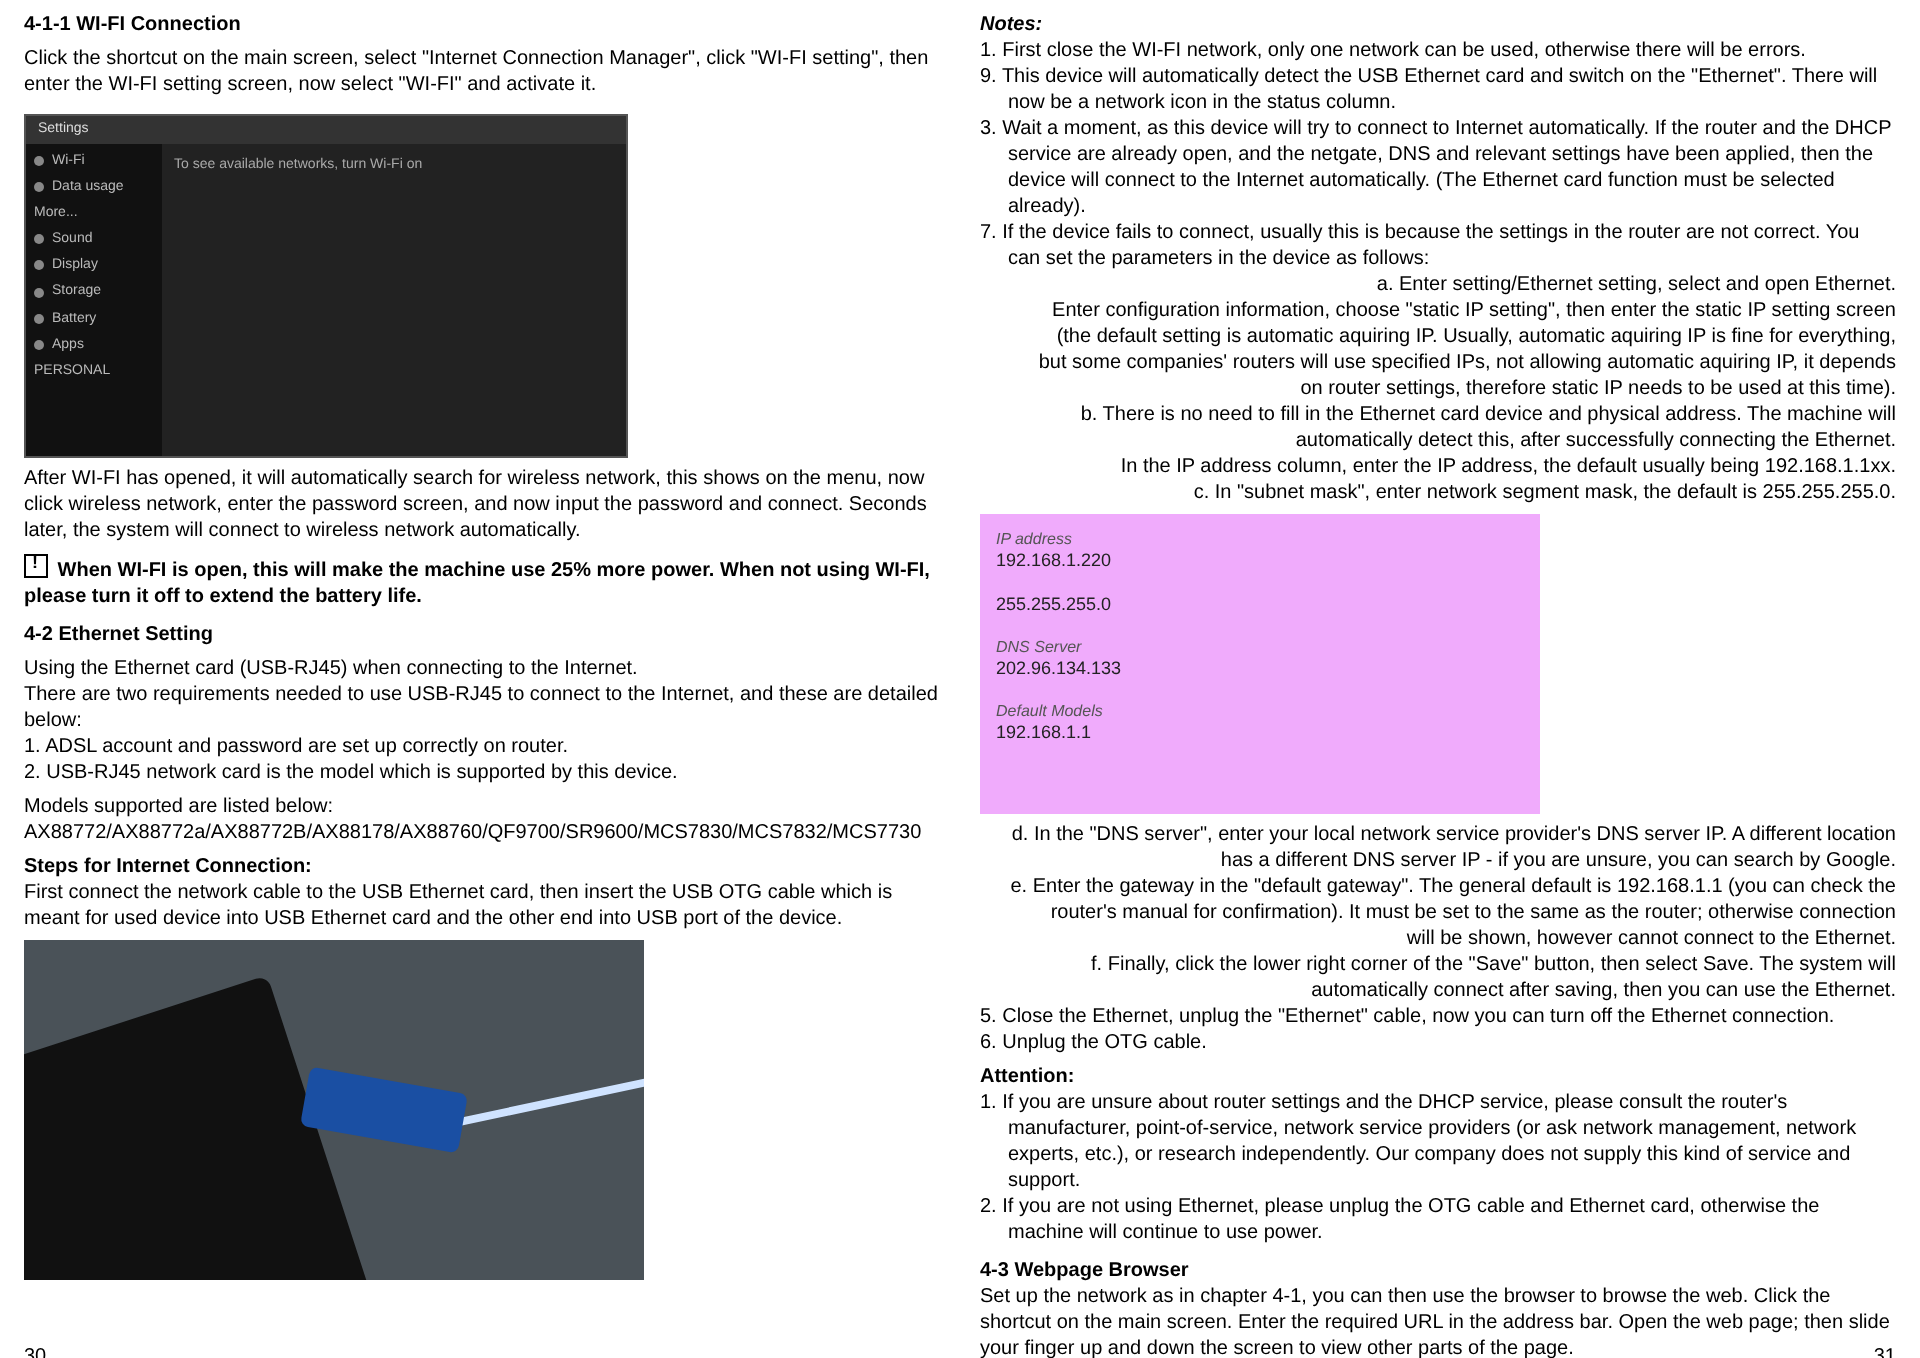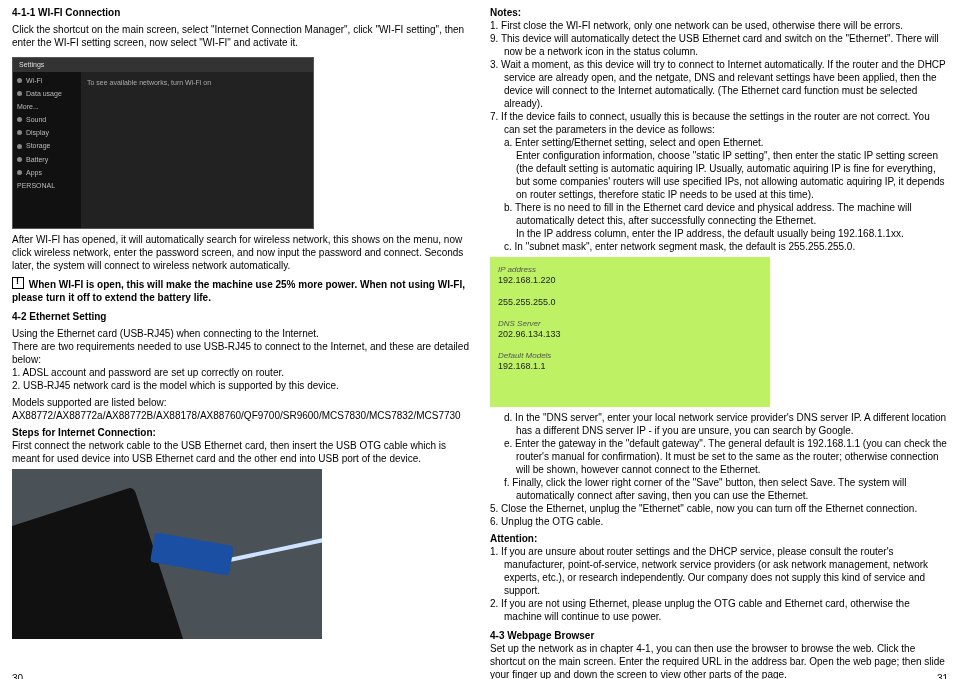--- a/index.html
+++ b/index.html
@@ -102,21 +102,21 @@
   .cable {
     position:absolute;
     left:200px; top:80px;
     width:120px; height:4px;
     background:#cfe3ff;
     transform: rotate(-12deg);
     border-radius:2px;
   }
 
   .imgph3 {
-    background:#bef264;
+    background:#f0abfc;
     width: 280px;
     height: 150px;
     margin:4px 0;
     padding:8px;
     font-size:8px;
     color:#3a3a3a;
     box-sizing:border-box;
   }
   .imgph3 .row { margin-bottom:10px; }
   .imgph3 .lbl { color:#555; font-style:italic; font-size:8px; }
@@ -141,21 +141,21 @@
   .pagenum {
     position:absolute;
     bottom:0;
     font-size:10px;
     color:#000;
   }
   .pagenum.left { left:0; }
   .pagenum.right { right:0; }
 
   .indent1 { padding-left: 14px; }
-  .indent2 { padding-left: 26px; }
+  .indent2 { padding-left: 26px; text-align: right; }
 
   .dot {
     width:5px;height:5px;border-radius:50%;background:#888;display:inline-block;
   }
 </style>
 </head>
 <body>
 
 <div class="page">
 
@@ -229,21 +229,21 @@
     <div class="para">First connect the network cable to the USB Ethernet card, then insert the USB OTG cable which is meant for used device into USB Ethernet card and the other end into USB port of the device.</div>
 
     <div class="imgph2">
       <div class="cable"></div>
     </div>
 
     <div class="pagenum left">30</div>
   </div>
 
   <div class="col">
-    <div><span class="h" style="">Notes:</span></div>
+    <div><span class="h" style="font-style:italic">Notes:</span></div>
     <div>1. First close the WI-FI network, only one network can be used, otherwise there will be errors.</div>
     <div class="indent1" style="text-indent:-14px">9. This device will automatically detect the USB Ethernet card and switch on the "Ethernet". There will now be a network icon in the status column.</div>
     <div class="indent1" style="text-indent:-14px">3. Wait a moment, as this device will try to connect to Internet automatically. If the router and the DHCP service are already open, and the netgate, DNS and relevant settings have been applied, then the device will connect to the Internet automatically. (The Ethernet card function must be selected already).</div>
     <div class="indent1" style="text-indent:-14px">7. If the device fails to connect, usually this is because the settings in the router are not correct. You can set the parameters in the device as follows:</div>
     <div class="indent2" style="text-indent:-12px">a. Enter setting/Ethernet setting, select and open Ethernet.</div>
     <div class="indent2">Enter configuration information, choose "static IP setting", then enter the static IP setting screen (the default setting is automatic aquiring IP. Usually, automatic aquiring IP is fine for everything, but some companies' routers will use specified IPs, not allowing automatic aquiring IP, it depends on router settings, therefore static IP needs to be used at this time).</div>
     <div class="indent2" style="text-indent:-12px">b. There is no need to fill in the Ethernet card device and physical address. The machine will automatically detect this, after successfully connecting the Ethernet.</div>
     <div class="indent2">In the IP address column, enter the IP address, the default usually being 192.168.1.1xx.</div>
     <div class="indent2" style="text-indent:-12px">c. In "subnet mask", enter network segment mask, the default is 255.255.255.0.</div>
 

